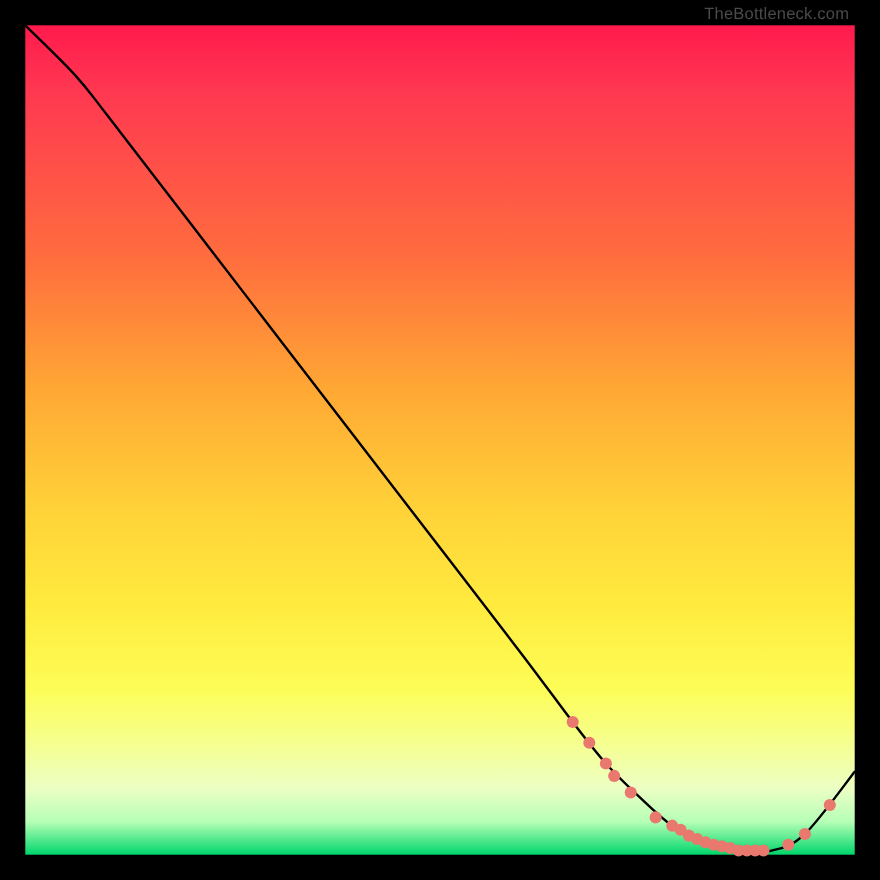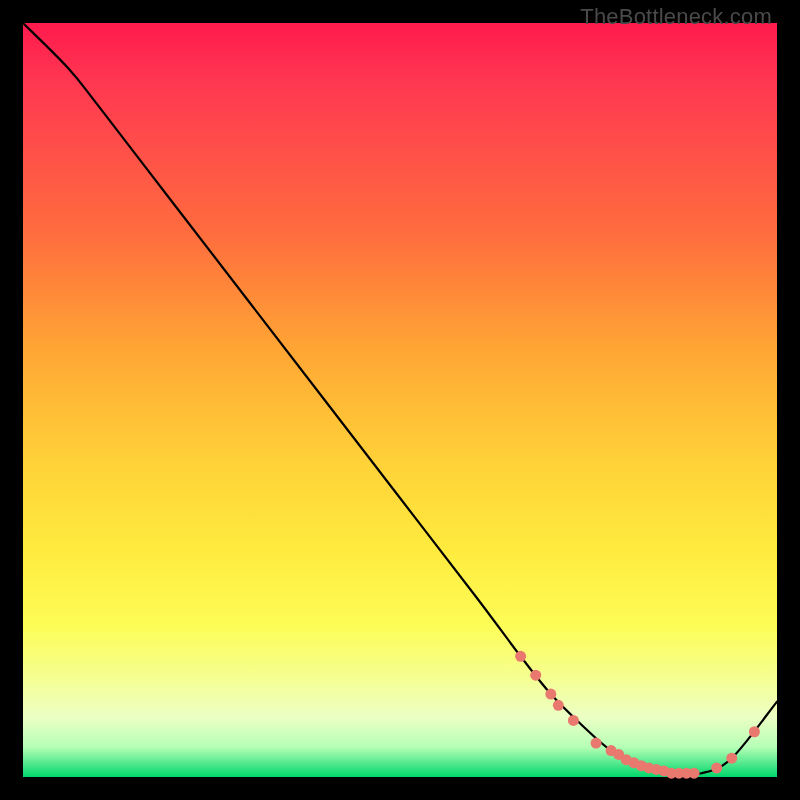--- a/index.html
+++ b/index.html
@@ -37,21 +37,21 @@
       #ecffc4 92%,
       #b6ffb6 96%,
       #00d66b 100%
     );
   }
   .watermark {
     position: absolute;
     top: 4px;
     right: 28px;
     color: #4a4a4a;
-    font-size: 22px;
+    font-size: 15px;
     font-weight: 500;
     letter-spacing: 0.2px;
   }
   svg.curve {
     position: absolute;
     left: 0;
     top: 0;
     width: 754px;
     height: 754px;
     overflow: visible;

